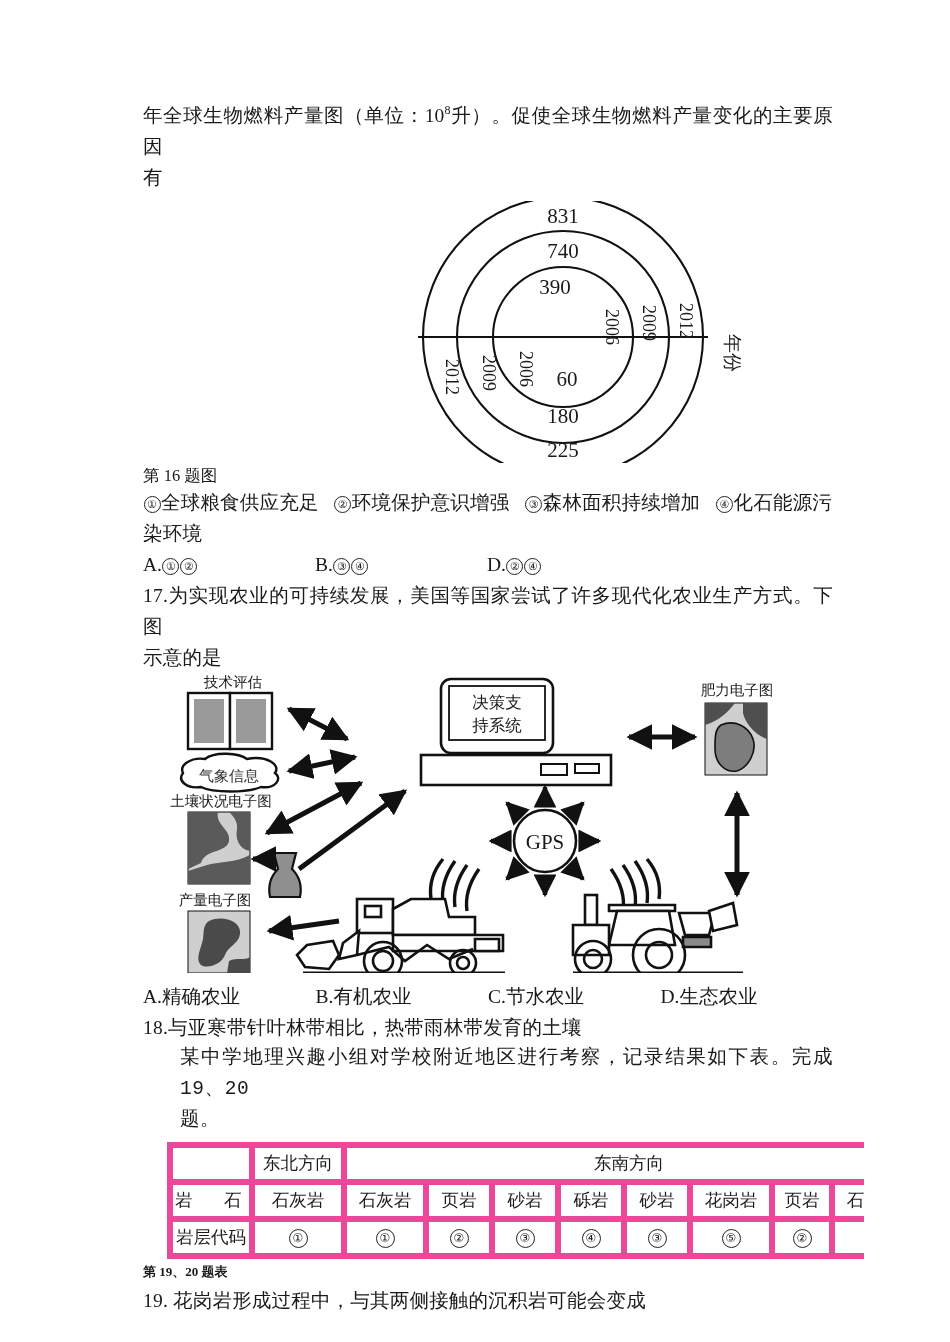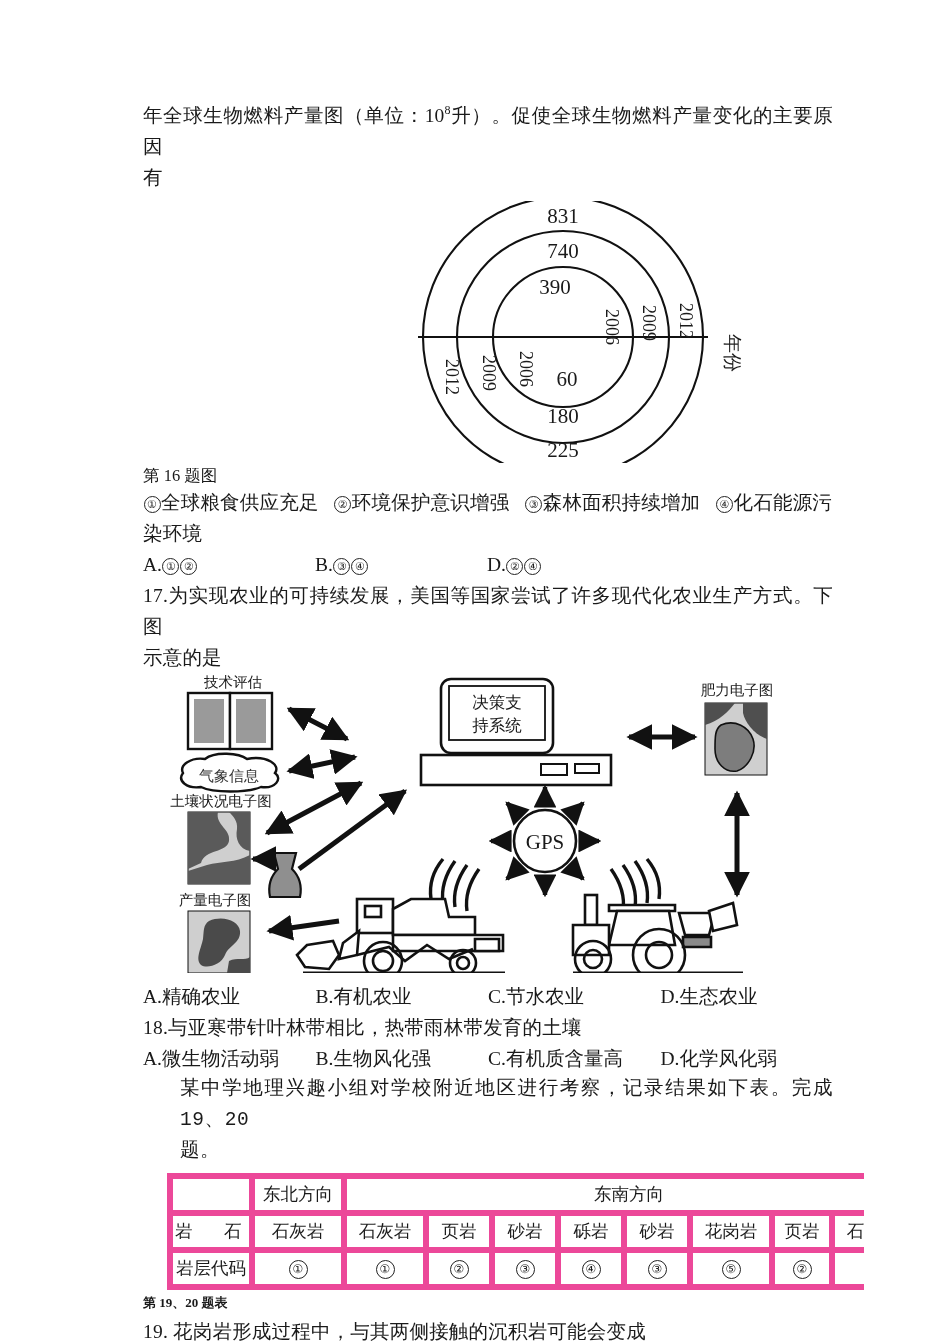--- a/index.html
+++ b/index.html
@@ -318,26 +318,20 @@
 
 
   <div class="optrow w4b" style="margin-top:8px;">
     <span class="opt"><span>A.</span><span>精确农业</span></span>
     <span class="opt"><span>B.</span><span>有机农业</span></span>
     <span class="opt"><span>C.</span><span>节水农业</span></span>
     <span class="opt"><span>D.</span><span>生态农业</span></span>
   </div>
 
   <p class="para">18.与亚寒带针叶林带相比，热带雨林带发育的土壤</p>
-  <div class="optrow w4c">
-    <span class="opt"><span>A.</span><span>微生物活动弱</span></span>
-    <span class="opt"><span>B.</span><span>生物风化强</span></span>
-    <span class="opt"><span>C.</span><span>有机质含量高</span></span>
-    <span class="opt"><span>D.</span><span>化学风化弱</span></span>
-  </div>
 
   <p class="para kai"><span>某中学地理兴趣小组对学校附近地区进行考察，记录结果如下表。完成 19、20</span><br><span>题。</span></p>
 
   <div class="tblwrap">
     <table class="rocks">
       <colgroup>
         <col style="width:82px">
             <col style="width:92px">
             <col style="width:82px">
             <col style="width:66px">

